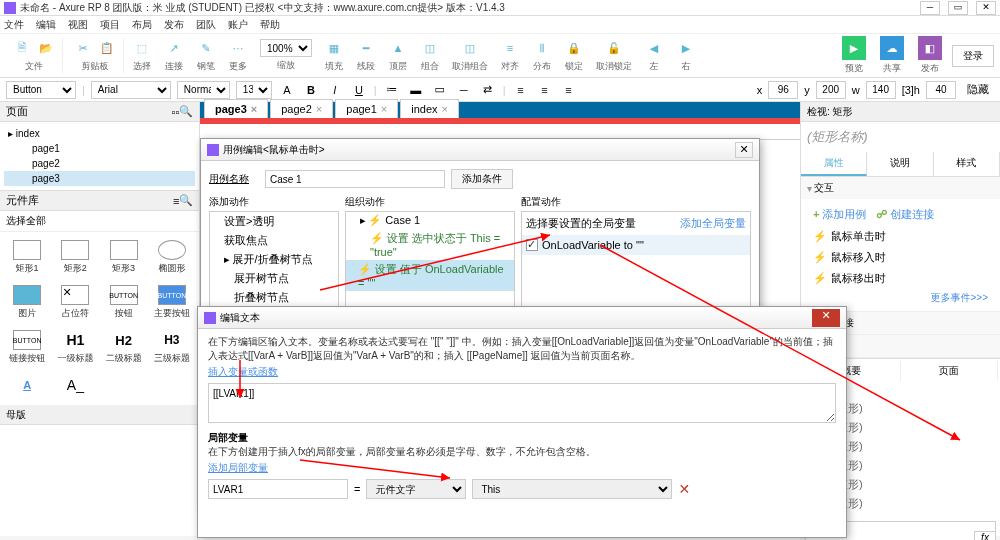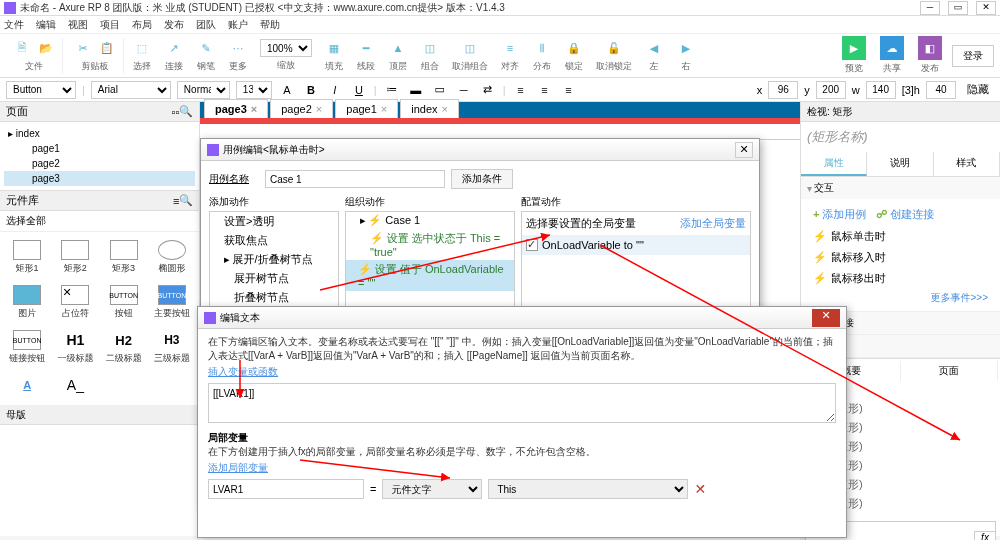--- a/index.html
+++ b/index.html
@@ -478,21 +478,21 @@
     <div class="dlg2-close">✕</div>
   </div>
   <div class="dlg2-body">
     <div class="dlg2-desc">在下方编辑区输入文本。变量名称或表达式要写在 "[[" "]]" 中。例如：插入变量[[OnLoadVariable]]返回值为变量"OnLoadVariable"的当前值；插入表达式[[VarA + VarB]]返回值为"VarA + VarB"的和；插入 [[PageName]] 返回值为当前页面名称。</div>
     <span class="dlg2-link">插入变量或函数</span>
     <textarea class="dlg2-textarea" style="">[[LVAR1]]</textarea>
     <div class="dlg2-section-label">局部变量</div>
     <div class="dlg2-desc">在下方创建用于插入fx的局部变量，局部变量名称必须是字母、数字，不允许包含空格。</div>
     <span class="dlg2-link">添加局部变量</span>
     <div class="dlg2-var-row">
-      <input class="dlg2-var-input" style="width: 156px;" value="LVAR1">
+      <input class="dlg2-var-input" style="width: 140px;" value="LVAR1">
       <span>=</span>
       <select class="dlg2-var-input" style="width:100px"><option>元件文字</option></select>
       <select class="dlg2-var-input" style="width:200px"><option>This</option></select>
       <span class="dlg2-del">✕</span>
     </div>
   </div>
 </div>
 
 <svg class="arrows">
   <defs>

